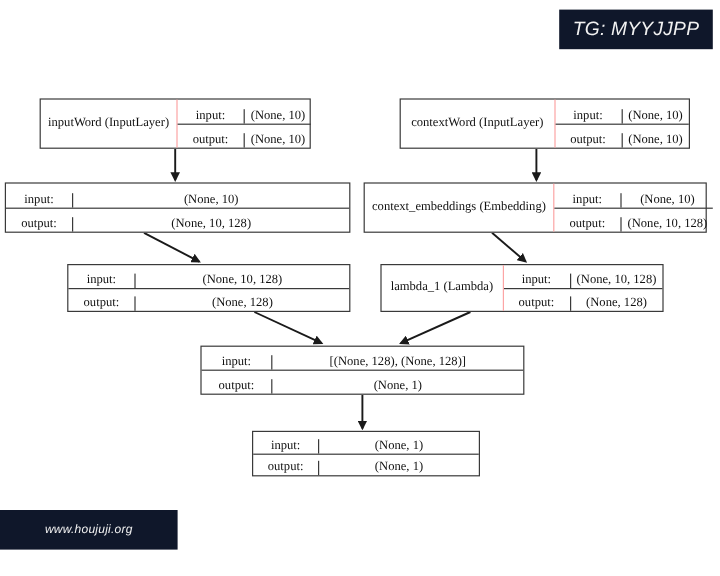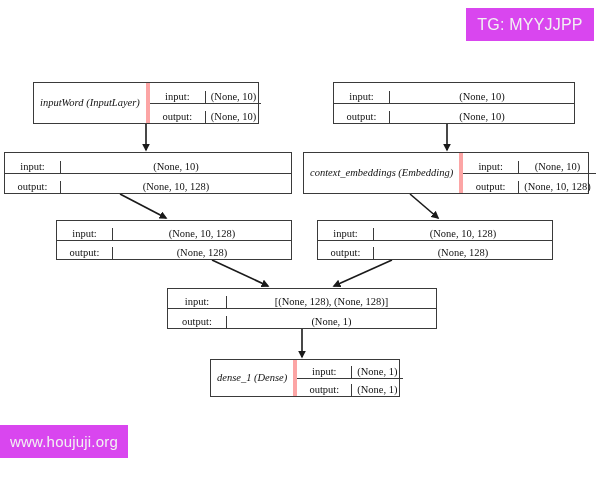--- a/index.html
+++ b/index.html
@@ -33,24 +33,23 @@
     align-items: stretch;
     font-size: 10.5px;
     line-height: 1.1;
     z-index: 3;
   }
   .node .name {
     display: flex;
     align-items: center;
     justify-content: center;
     padding: 0 6px;
-    border-right: 4px solid #fca5a5;
+    border-right: 1px solid #fca5a5;
     white-space: nowrap;
     text-align: center;
-    font-style: italic;
   }
   .node .io {
     display: flex;
     flex-direction: column;
     flex: 1 1 auto;
   }
   .node .io-row {
     display: flex;
     flex: 1 1 50%;
     align-items: flex-end;
@@ -104,42 +103,43 @@
   #node-merge .name { width: 105px; }
   #node-merge .io-label { width: 48px; }
 
   #node-dense          { left: 210px; top: 359px; width: 190px; height: 38px; }
   #node-dense .name { width: 88px; }
   #node-dense .io-label { width: 44px; }
 
   
   .watermark {
     position: absolute;
-    background: #d946ef;
+    background: #0f172a;
     color: #f2f2f2;
     font-family: "Liberation Sans", sans-serif;
     display: flex;
     align-items: center;
     justify-content: center;
     z-index: 8;
     letter-spacing: 0.2px;
+    font-style: italic;
   }
   #wm-top {
     right: 6px;
     top: 8px;
     width: 128px;
     height: 33px;
     font-size: 16px;
   }
   #wm-bottom {
     left: 0;
     bottom: 22px;
-    width: 128px;
+    width: 148px;
     height: 33px;
-    font-size: 15px;
+    font-size: 10px;
   }
 </style>
 </head>
 <body>
 
 <div id="canvas">
 
   <svg width="600" height="480" style="position:absolute;left:0;top:0;z-index:1;">
     <defs>
       <marker id="arrow" viewBox="0 0 10 10" refX="8" refY="5" markerWidth="5" markerHeight="5" orient="auto-start-reverse">
@@ -170,20 +170,21 @@
         <div class="io-shape">(None, 10)</div>
       </div>
       <div class="io-row">
         <div class="io-label">output:</div>
         <div class="io-shape">(None, 10)</div>
       </div>
     </div>
   </div>
 
   <div class="node" id="node-contextword">
+    <div class="name">contextWord (InputLayer)</div>
     <div class="io">
       <div class="io-row top">
         <div class="io-label">input:</div>
         <div class="io-shape">(None, 10)</div>
       </div>
       <div class="io-row">
         <div class="io-label">output:</div>
         <div class="io-shape">(None, 10)</div>
       </div>
     </div>
@@ -223,20 +224,21 @@
         <div class="io-shape">(None, 10, 128)</div>
       </div>
       <div class="io-row">
         <div class="io-label">output:</div>
         <div class="io-shape">(None, 128)</div>
       </div>
     </div>
   </div>
 
   <div class="node" id="node-lambda1">
+    <div class="name">lambda_1 (Lambda)</div>
     <div class="io">
       <div class="io-row top">
         <div class="io-label">input:</div>
         <div class="io-shape">(None, 10, 128)</div>
       </div>
       <div class="io-row">
         <div class="io-label">output:</div>
         <div class="io-shape">(None, 128)</div>
       </div>
     </div>
@@ -249,21 +251,20 @@
         <div class="io-shape">[(None, 128), (None, 128)]</div>
       </div>
       <div class="io-row">
         <div class="io-label">output:</div>
         <div class="io-shape">(None, 1)</div>
       </div>
     </div>
   </div>
 
   <div class="node" id="node-dense">
-    <div class="name">dense_1 (Dense)</div>
     <div class="io">
       <div class="io-row top">
         <div class="io-label">input:</div>
         <div class="io-shape">(None, 1)</div>
       </div>
       <div class="io-row">
         <div class="io-label">output:</div>
         <div class="io-shape">(None, 1)</div>
       </div>
     </div>

